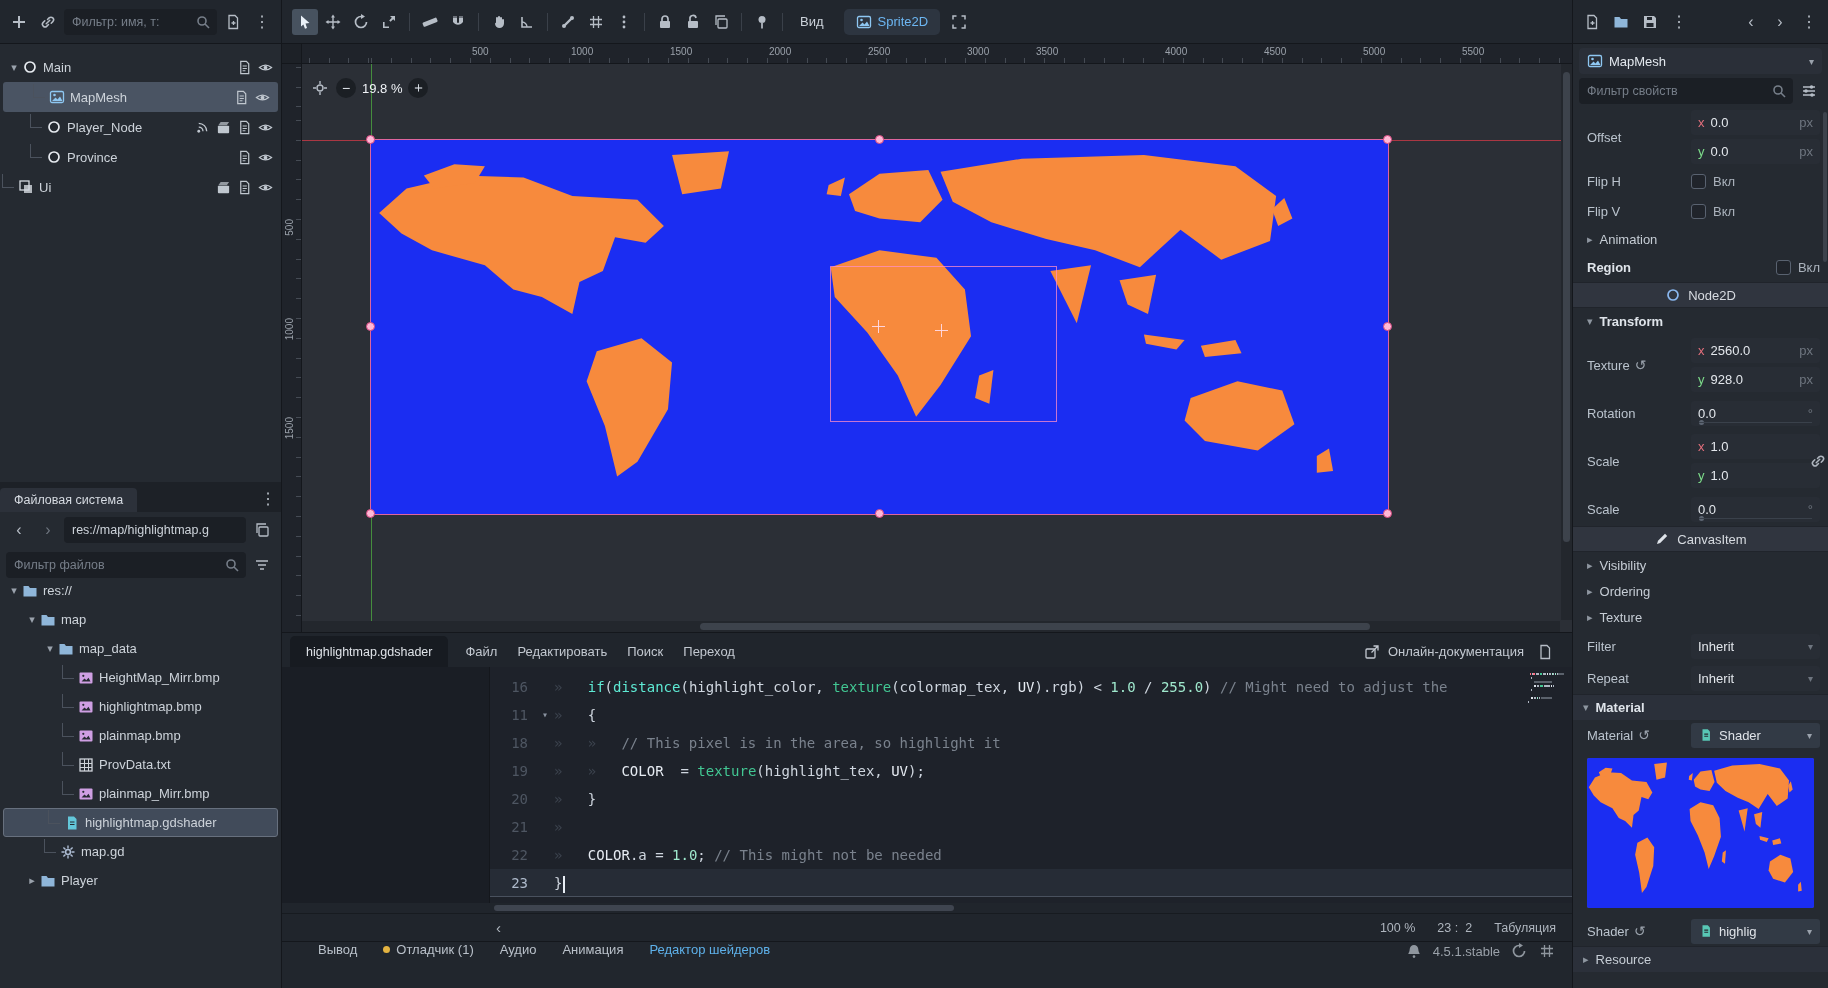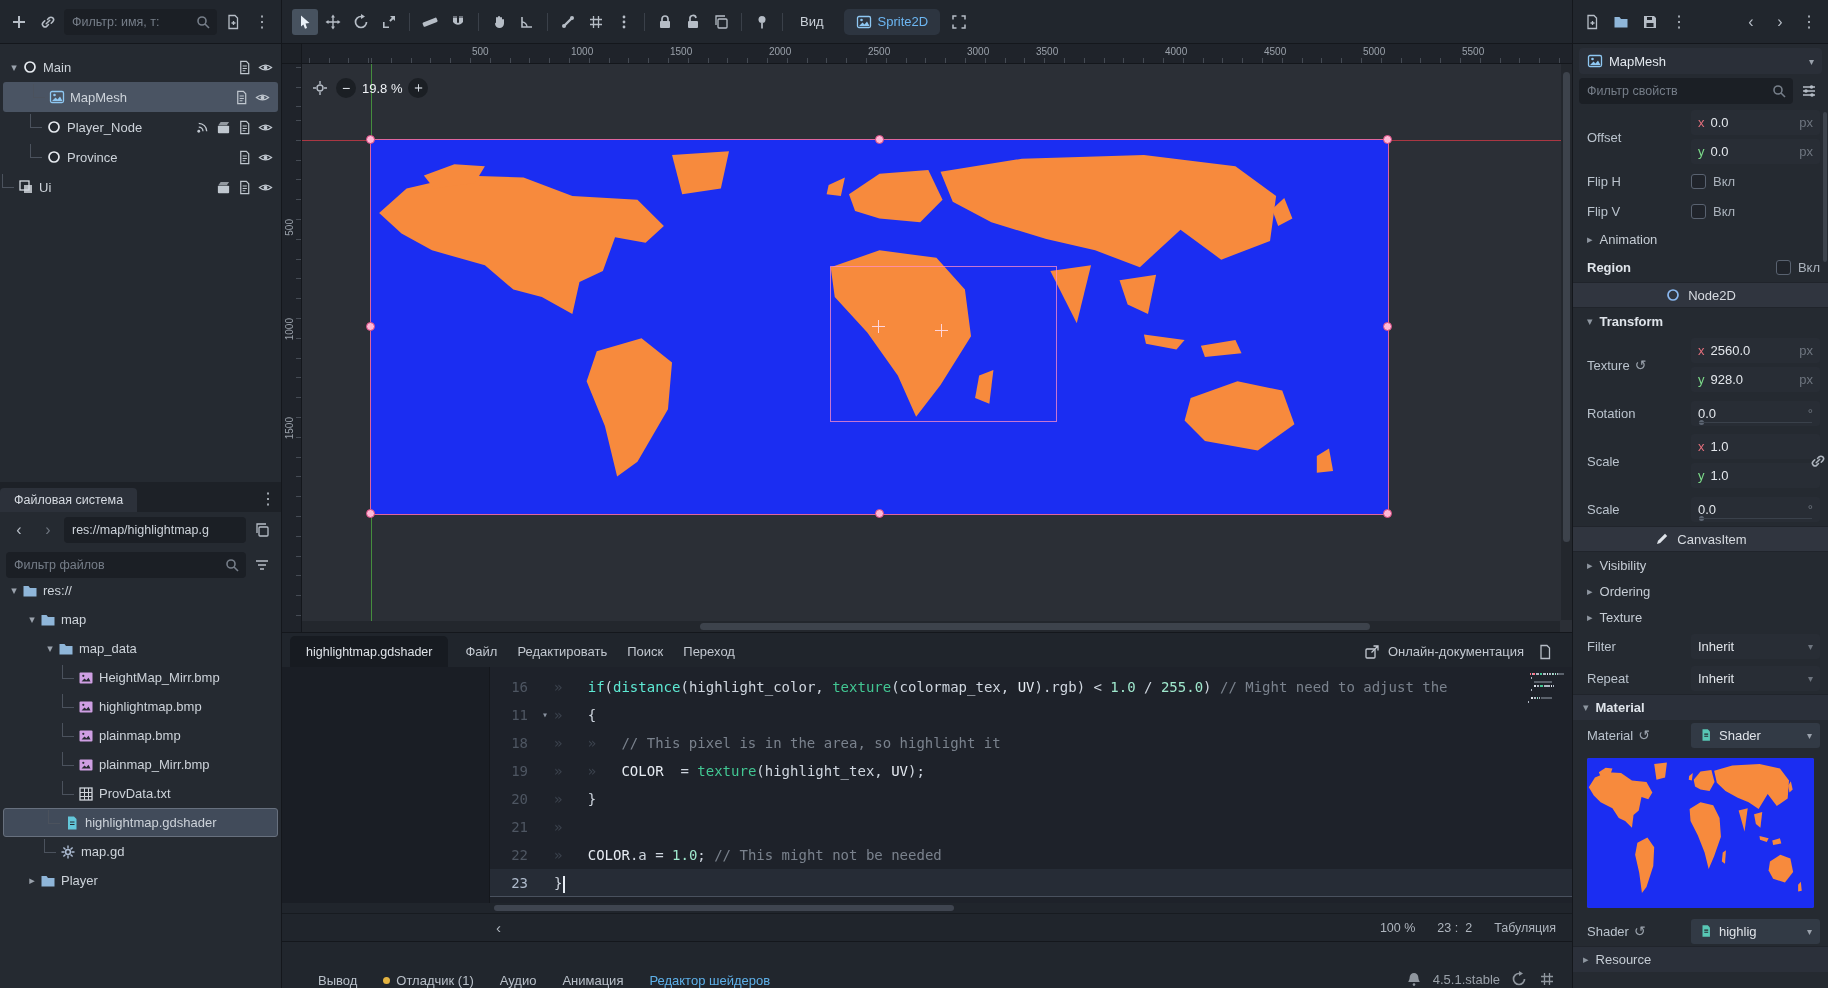--- a/index.html
+++ b/index.html
@@ -96,21 +96,21 @@
   .tk-cmt{color:#7a828d}.tk-pl{color:#cfd6df}.tk-var{color:#e6ebf2}
   .caret{display:inline-block;width:2px;height:17px;background:#e8eef5;vertical-align:middle;margin-left:1px;}
   .minimap{position:absolute;right:8px;top:6px;width:36px;}
   .mmrow{display:flex;gap:1px;height:2px;margin-bottom:2px;}
   .shhscroll{height:10px;position:relative;background:#20252c;margin-left:208px;}
   .shhscroll .thumb{position:absolute;left:4px;width:460px;top:2px;bottom:2px;background:#3f4550;border-radius:4px;}
   .shstatus{height:28px;display:flex;align-items:center;background:#20252c;border-top:1px solid #171b20;color:#aeb5be;font-size:12.5px;}
   .shstatus .collapse{margin-left:214px;font-size:15px;color:#aeb5be;}
   .shstatus .right{margin-left:auto;display:flex;align-items:center;gap:22px;padding-right:16px;}
   
-  .bottombar{flex:1;background:#21262d;border-top:1px solid #14171c;display:flex;align-items:flex-end;gap:26px;padding:0 16px 0 36px;}
+  .bottombar{flex:1;background:#21262d;border-top:1px solid #14171c;display:flex;align-items:flex-start;gap:26px;padding:0 16px 0 36px;}
   .bbtab{color:#b9c0c9;display:flex;align-items:center;gap:6px;}
   .bbtab.active{color:#5eb1ea;}
   .bbdot{width:7px;height:7px;border-radius:50%;background:#e3b341;}
   .bbright{margin-left:auto;display:flex;align-items:center;gap:10px;color:#9aa1a9;}
   
   .dock-right{position:absolute;left:1572px;top:0;width:256px;height:988px;background:#252a31;border-left:1px solid #14171c;display:flex;flex-direction:column;}
   .rtoolbar{height:44px;background:#21262d;border-bottom:1px solid #14171c;display:flex;align-items:center;gap:3px;padding:0 6px;}
   .rtoolbar .gap{flex:1;}
   .nodesel{margin:4px 6px 0 6px;height:26px;background:#2a2f38;border-radius:4px;display:flex;align-items:center;gap:6px;padding:0 8px;}
   .nodesel .nm{flex:1;color:#e3e8ee;}
@@ -569,36 +569,36 @@
             <span class="tic ic-image">
               <svg class="ic" viewBox="0 0 16 16" aria-hidden="true">
                 <use href="#i-image"></use>
               </svg>
             </span>
             <span class="tname">plainmap.bmp</span>
             <span class="sp"></span>
           </div>
           <div class="trow" style="padding-left: 60px;">
             <span class="guide"></span>
-            <span class="tic ic-image">
-              <svg class="ic" viewBox="0 0 16 16" aria-hidden="true">
-                <use href="#i-image"></use>
-              </svg>
-            </span>
-            <span class="tname">plainmap_Mirr.bmp</span>
+            <span class="tic ic-gridfile">
+              <svg class="ic" viewBox="0 0 16 16" aria-hidden="true">
+                <use href="#i-gridfile"></use>
+              </svg>
+            </span>
+            <span class="tname">ProvData.txt</span>
             <span class="sp"></span>
           </div>
           <div class="trow" style="padding-left: 60px;">
             <span class="guide"></span>
-            <span class="tic ic-gridfile">
-              <svg class="ic" viewBox="0 0 16 16" aria-hidden="true">
-                <use href="#i-gridfile"></use>
-              </svg>
-            </span>
-            <span class="tname">ProvData.txt</span>
+            <span class="tic ic-image">
+              <svg class="ic" viewBox="0 0 16 16" aria-hidden="true">
+                <use href="#i-image"></use>
+              </svg>
+            </span>
+            <span class="tname">plainmap_Mirr.bmp</span>
             <span class="sp"></span>
           </div>
           <div class="trow sel" style="padding-left: 42px;">
             <span class="guide"></span>
             <span class="tic ic-shaderfile">
               <svg class="ic" viewBox="0 0 16 16" aria-hidden="true">
                 <use href="#i-shaderfile"></use>
               </svg>
             </span>
             <span class="tname">highlightmap.gdshader</span>

